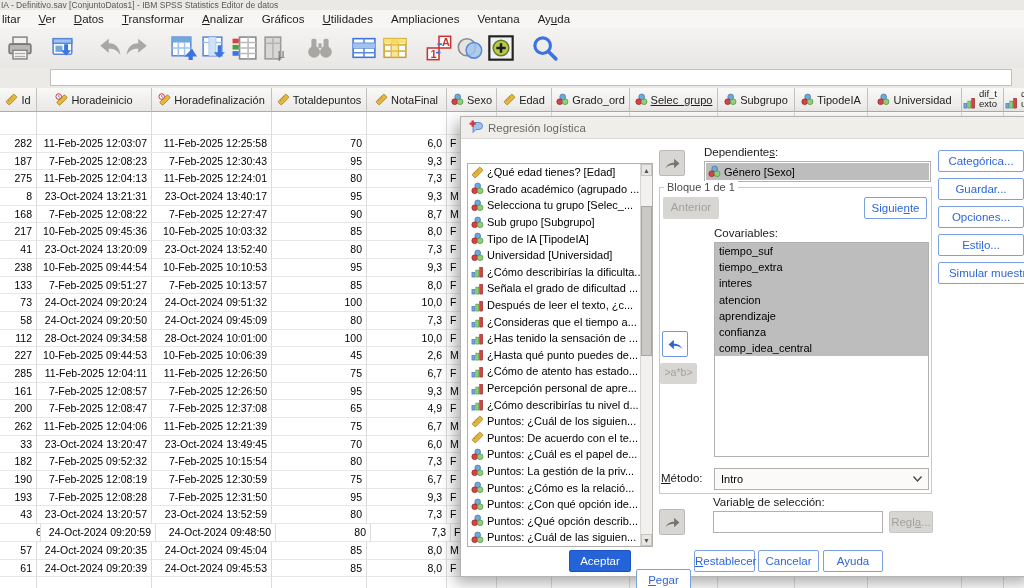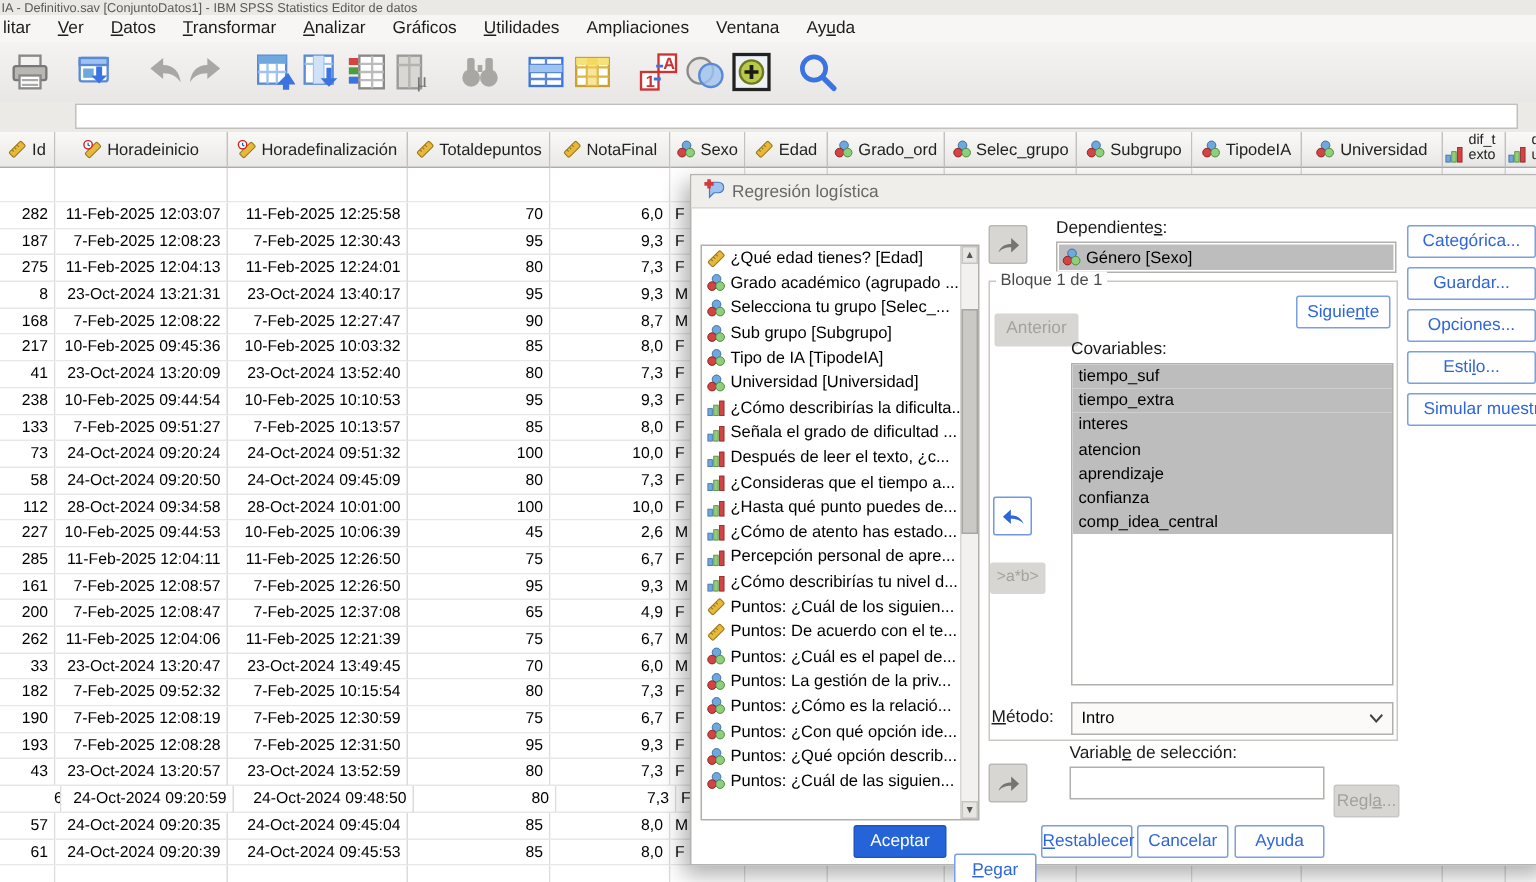--- a/index.html
+++ b/index.html
@@ -65,21 +65,21 @@
   .sel-item { background:#bdbdbd; height:17px; display:flex; align-items:center; gap:3px;
     font-size:11px; padding-left:2px; white-space:nowrap; overflow:hidden; }
   .groupbox { position:absolute; left:198px; top:70px; width:273px; height:307px;
     border:1px solid #cbc8c4; }
   .groupbox .legend { position:absolute; left:4px; top:-7px; background:#fff;
     padding:0 3px; font-size:11px; color:#4a4a4a; }
   .btn { display:inline-block; text-align:center; font-size:11.5px; border-radius:2px;
     background:#fff; border:1px solid #7ba0e0; color:#2e66d9; cursor:pointer;
     font-family:"Liberation Sans", sans-serif; }
   .btn.primary { background:#2563d9; border:1px solid #1e55c2; color:#fff; }
-  .btn.disabled { background:#d8d6d3; border:1px solid #c9c7c4; color:#a3a19e; cursor:default;margin-top:12px; }
+  .btn.disabled { background:#d8d6d3; border:1px solid #c9c7c4; color:#a3a19e; cursor:default; }
   .cov-list { position:absolute; left:54px; top:54px; width:215px; height:215px;
     border:1px solid #b2b0ad; background:#fff; overflow:hidden; }
   .cov-item { background:#bdbdbd; height:16.2px; font-size:11px; line-height:16px;
     padding-left:4px; white-space:nowrap; }
   .combo { position:absolute; left:54px; top:280px; width:215px; height:22px;
     background:#fbfaf9; border:1px solid #b2b0ad; font-size:11px; line-height:20px;
     padding-left:6px; color:#000; }
   .combo svg { position:absolute; right:6px; top:7px; }
   .sel-input { position:absolute; left:252px; top:394px; width:170px; height:22px;
     border:1px solid #b2b0ad; font-size:11px; padding:0 3px; background:#fff; }
@@ -305,21 +305,21 @@
         <span>Edad</span>
       </div>
       <div class="hcell" style="width: 78px;">
         <svg width="13" height="13" viewBox="0 0 14 14">
           <circle cx="7.2" cy="4.2" r="3.1" fill="#6fa8dc" stroke="#3d6ea5" stroke-width="0.7"></circle>
           <circle cx="4" cy="9.4" r="3.1" fill="#d44444" stroke="#8a2222" stroke-width="0.7"></circle>
           <circle cx="9.8" cy="9.4" r="3.1" fill="#8fce7a" stroke="#4c8a3a" stroke-width="0.7"></circle>
         </svg>
         <span>Grado_ord</span>
       </div>
-      <div class="hcell" style="width: 88px;">
+      <div class="hcell" style="width: 88px; text-decoration: underline;">
         <svg width="13" height="13" viewBox="0 0 14 14">
           <circle cx="7.2" cy="4.2" r="3.1" fill="#6fa8dc" stroke="#3d6ea5" stroke-width="0.7"></circle>
           <circle cx="4" cy="9.4" r="3.1" fill="#d44444" stroke="#8a2222" stroke-width="0.7"></circle>
           <circle cx="9.8" cy="9.4" r="3.1" fill="#8fce7a" stroke="#4c8a3a" stroke-width="0.7"></circle>
         </svg>
         <span>Selec_grupo</span>
       </div>
       <div class="hcell" style="width: 77px;">
         <svg width="13" height="13" viewBox="0 0 14 14">
           <circle cx="7.2" cy="4.2" r="3.1" fill="#6fa8dc" stroke="#3d6ea5" stroke-width="0.7"></circle>
@@ -885,20 +885,28 @@
         </svg>
         <span>Después de leer el texto, ¿c...</span>
       </div>
       <div class="var-item" style="width: 172px;">
         <svg width="13" height="13" viewBox="0 0 14 14">
           <rect x="1" y="8" width="3.2" height="5" fill="#6fa8dc" stroke="#3d6ea5" stroke-width="0.6"></rect>
           <rect x="5.2" y="5.5" width="3.2" height="7.5" fill="#8fce7a" stroke="#4c8a3a" stroke-width="0.6"></rect>
           <rect x="9.4" y="2.5" width="3.2" height="10.5" fill="#d44444" stroke="#8a2222" stroke-width="0.6"></rect>
         </svg>
         <span>¿Consideras que el tiempo a...</span>
+      </div>
+      <div class="var-item" style="width: 172px;">
+        <svg width="13" height="13" viewBox="0 0 14 14">
+          <rect x="1" y="8" width="3.2" height="5" fill="#6fa8dc" stroke="#3d6ea5" stroke-width="0.6"></rect>
+          <rect x="5.2" y="5.5" width="3.2" height="7.5" fill="#8fce7a" stroke="#4c8a3a" stroke-width="0.6"></rect>
+          <rect x="9.4" y="2.5" width="3.2" height="10.5" fill="#d44444" stroke="#8a2222" stroke-width="0.6"></rect>
+        </svg>
+        <span>¿Has tenido la sensación de ...</span>
       </div>
       <div class="var-item" style="width: 172px;">
         <svg width="13" height="13" viewBox="0 0 14 14">
           <rect x="1" y="8" width="3.2" height="5" fill="#6fa8dc" stroke="#3d6ea5" stroke-width="0.6"></rect>
           <rect x="5.2" y="5.5" width="3.2" height="7.5" fill="#8fce7a" stroke="#4c8a3a" stroke-width="0.6"></rect>
           <rect x="9.4" y="2.5" width="3.2" height="10.5" fill="#d44444" stroke="#8a2222" stroke-width="0.6"></rect>
         </svg>
         <span>¿Hasta qué punto puedes de...</span>
       </div>
       <div class="var-item" style="width: 172px;">

